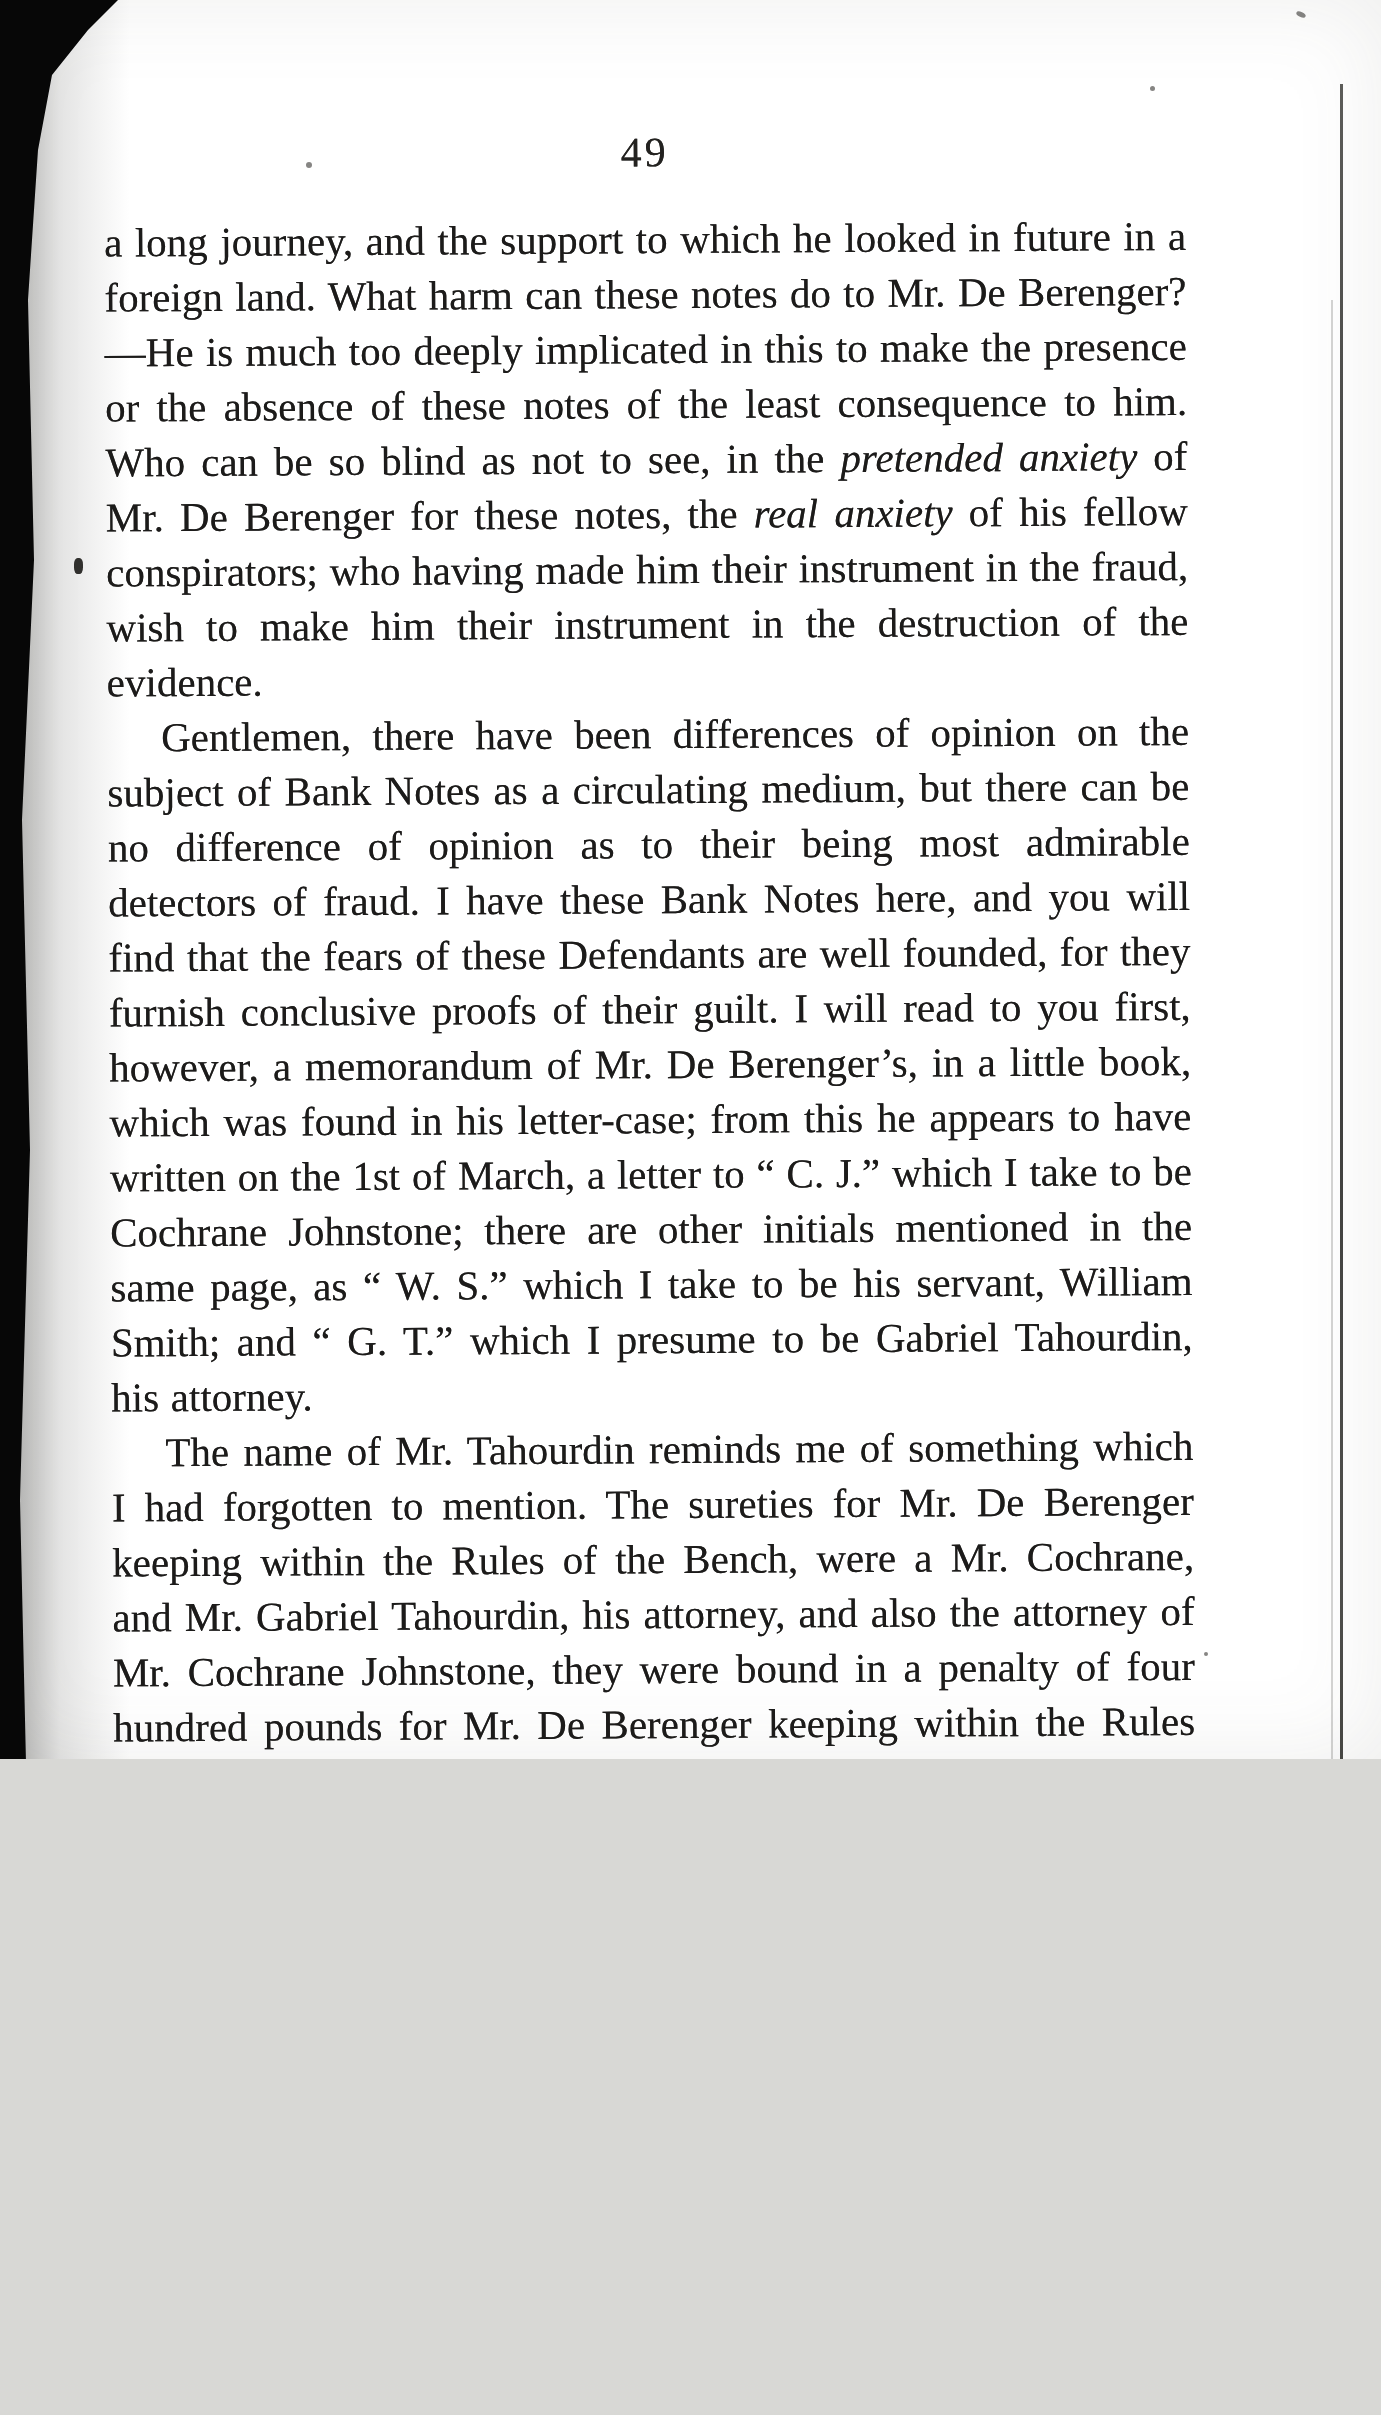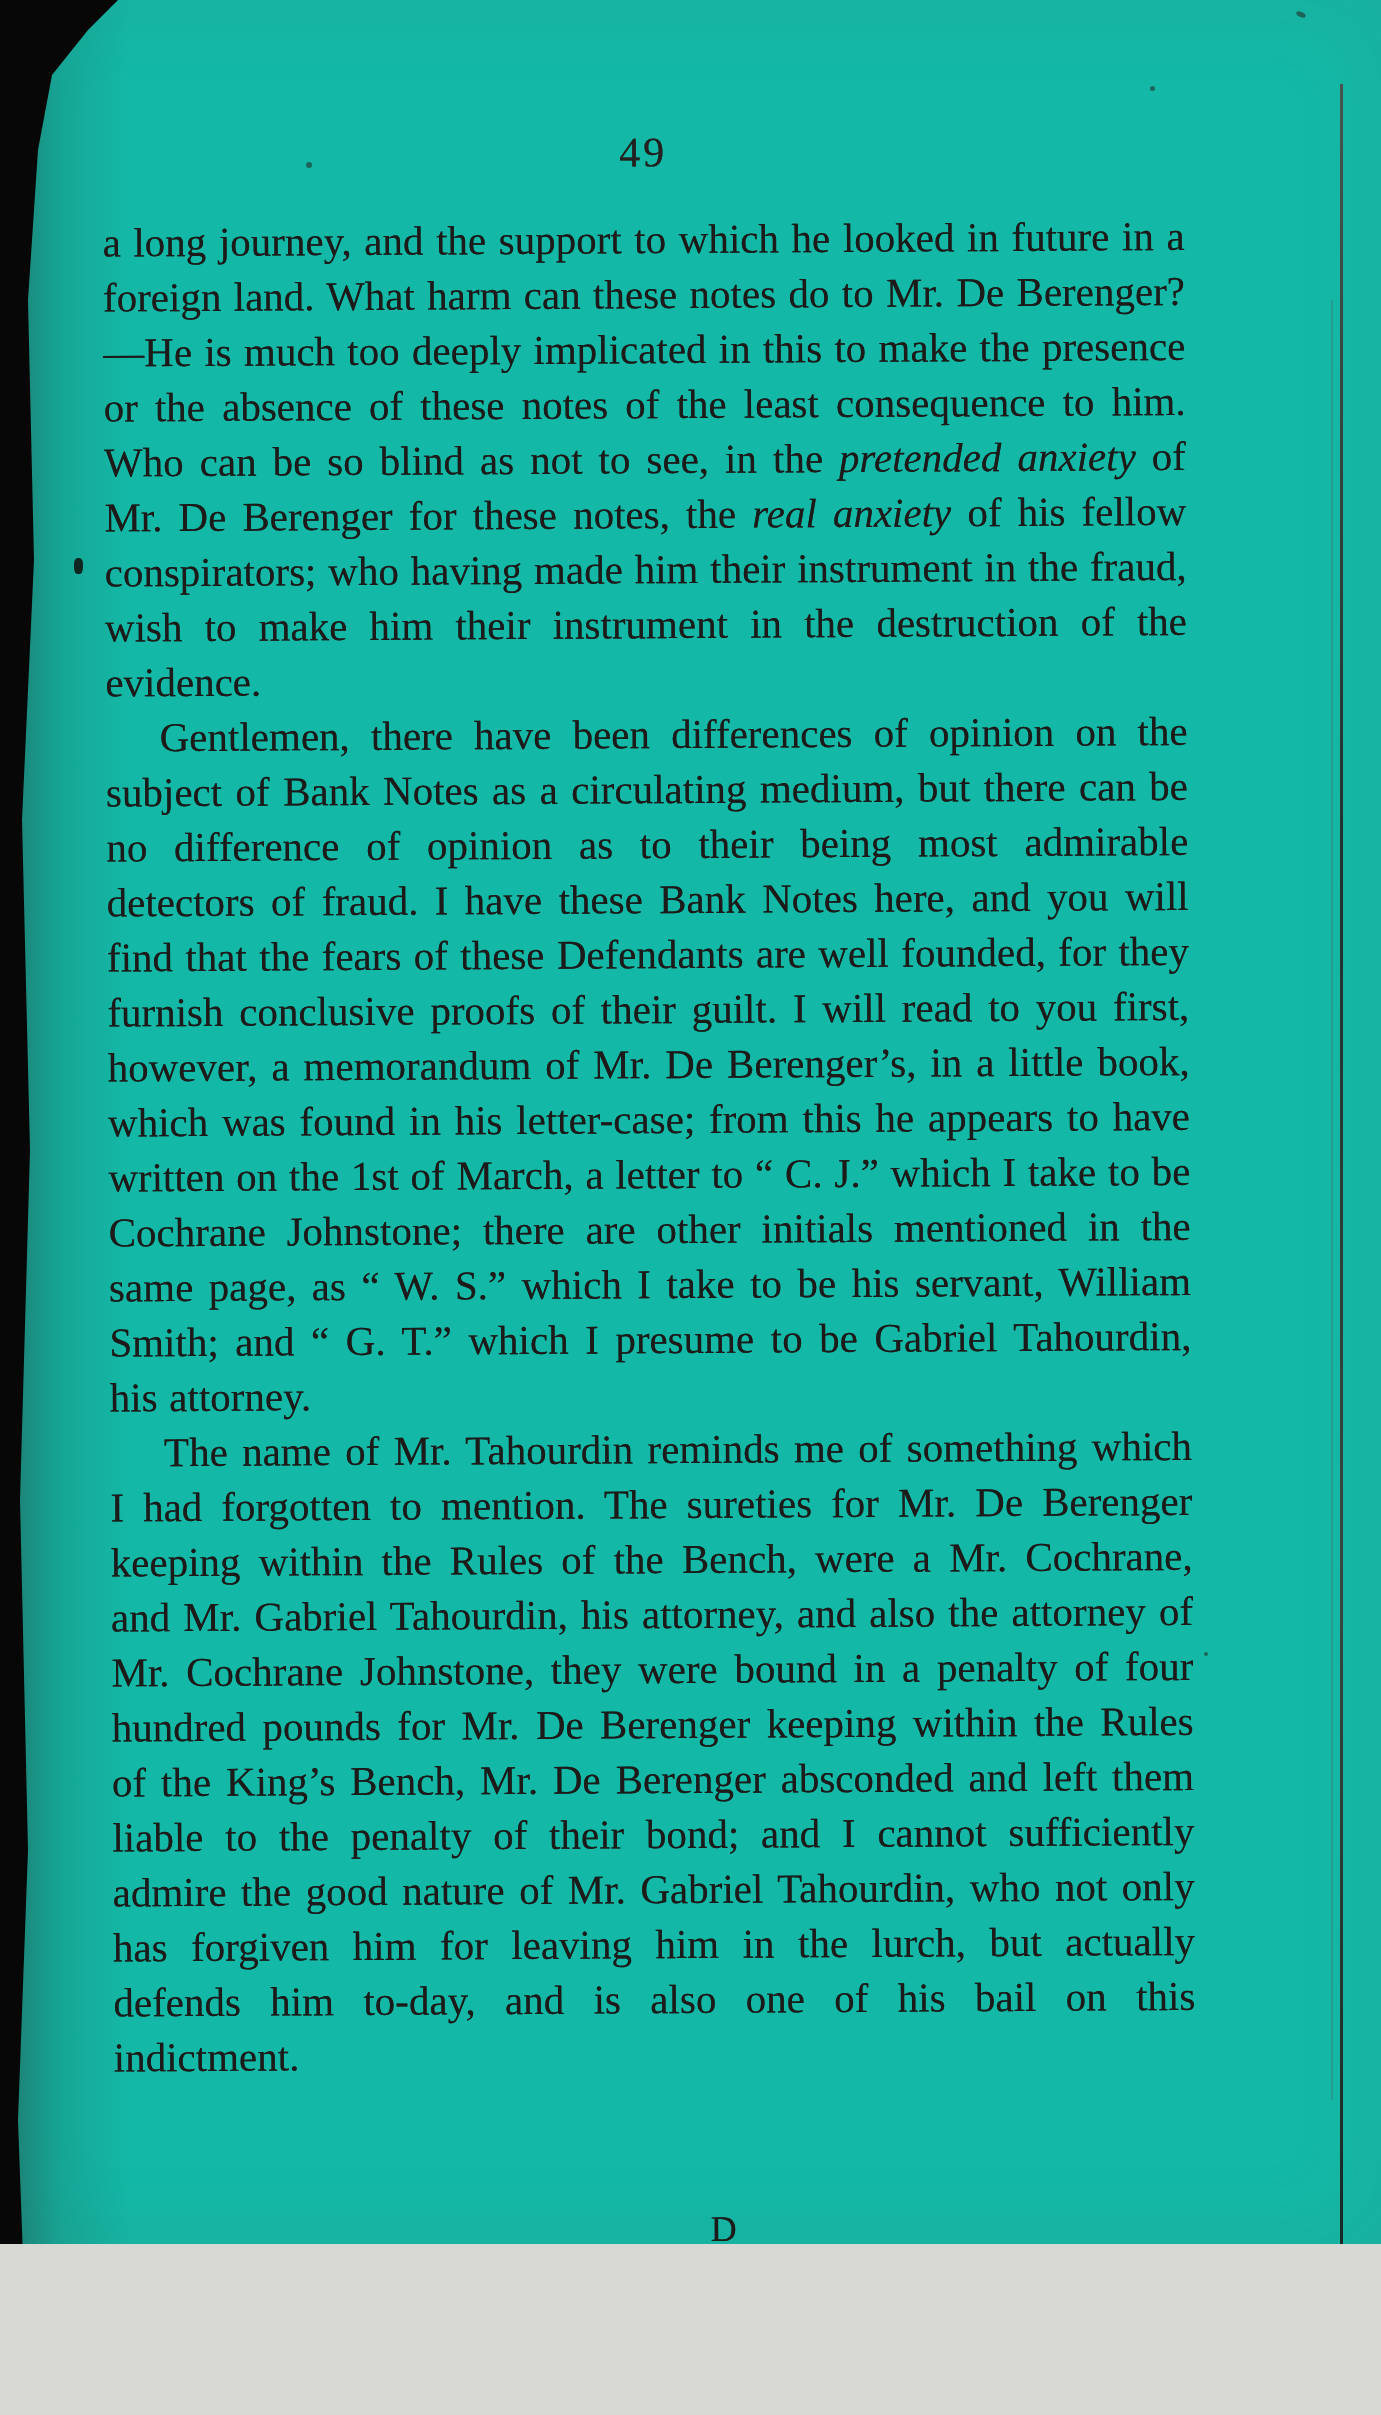--- a/index.html
+++ b/index.html
@@ -1,24 +1,24 @@
 <!DOCTYPE html>
 <html><head>
 <meta charset="utf-8">
 <style>
   * { box-sizing: border-box; }
   html, body { margin: 0; padding: 0; background: #d8d8d5; }
 
   .scan {
     position: relative;
     width: 1381px;
-    height: 2244px;
+    height: 1759px;
     overflow: hidden;
     background: radial-gradient(ellipse at 52% 42%, #fdfdfb 55%, #f4f4f0 90%, #ececе8 100%);
-    background-color: #14b8a6;
+    background-color: #ffffff;
     box-shadow: inset 0 0 90px rgba(90, 88, 80, 0.10);
     font-family: "Liberation Serif", "DejaVu Serif", serif;
     color: #1c1b1a;
   }
 
   
   .binding-shadow {
     position: absolute; left: 0; top: 0; width: 160px; height: 100%;
     background: linear-gradient(90deg, rgba(40,40,36,0.42) 0px, rgba(40,40,36,0.12) 60px, rgba(40,40,36,0) 130px);
   }

